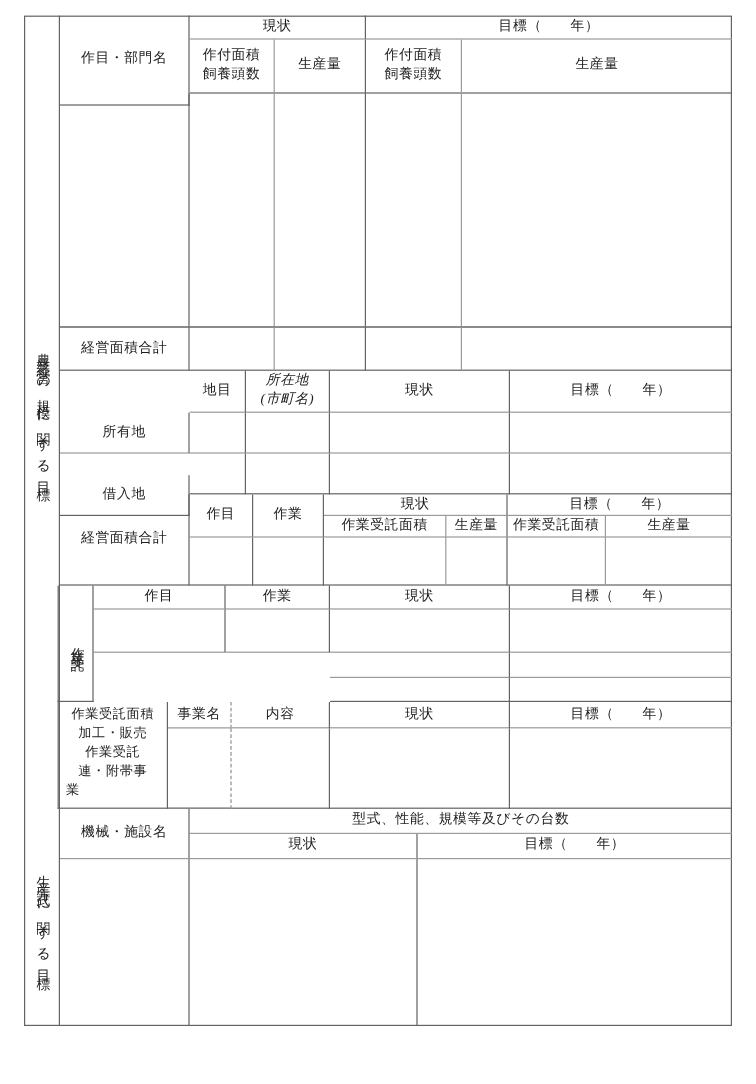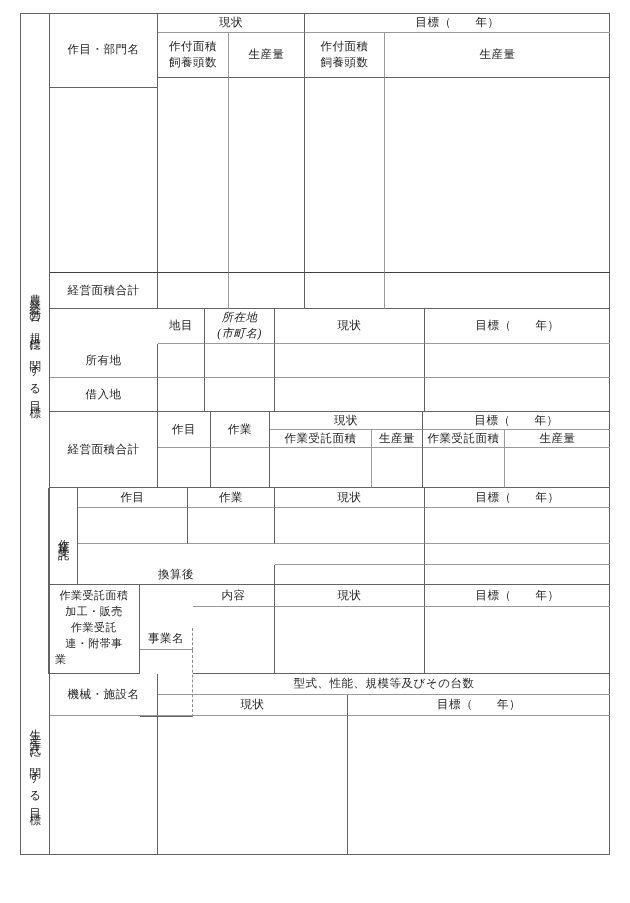--- a/index.html
+++ b/index.html
@@ -42,21 +42,21 @@
 
   
   .bt { border-top: 1px solid #404040; }
   .bb { border-bottom: 1px solid #636363; }
   .br { border-right: 1px solid #636363; }
   .bx { border: 1px solid #636363; }
 
   .thin-b { border-bottom: 1px solid #9a9a9a; }
   .thin-r { border-right: 1px solid #9a9a9a; }
 
-  .dotted-r { border-right: 1px dashed #8d8d8d; margin-top: 43px; }
+  .dotted-r { border-right: 1px dashed #8d8d8d; }
 
   
   .vtext {
     writing-mode: vertical-rl;
     text-orientation: upright;
     letter-spacing: 5px;
     font-size: 11.5px;
     line-height: 1;
   }
   .vtext.tight { letter-spacing: 3px; }
@@ -144,21 +144,21 @@
   </div>
 
   <div class="cell br thin-b" style="left:30px; top:331px; width:108px; height:34px;text-align:right;">
     <span>所有地</span>
   </div>
   <div class="cell br thin-b" style="left:138px; top:331px; width:47px; height:34px;"></div>
   <div class="cell br thin-b" style="left:185px; top:331px; width:70px; height:34px;"></div>
   <div class="cell br thin-b" style="left:255px; top:331px; width:150px; height:34px;"></div>
   <div class="cell thin-b" style="left:405px; top:331px; width:185px; height:34px;"></div>
 
-  <div class="cell br bb" style="left:30px; top:365px; width:108px; height:34px;">
+  <div class="cell br bb" style="left:30px; top:383px; width:108px; height:34px;">
     <span>借入地</span>
   </div>
   <div class="cell br bb" style="left:138px; top:365px; width:47px; height:34px;"></div>
   <div class="cell br bb" style="left:185px; top:365px; width:70px; height:34px;"></div>
   <div class="cell br bb" style="left:255px; top:365px; width:150px; height:34px;"></div>
   <div class="cell bb" style="left:405px; top:365px; width:185px; height:34px;"></div>
 
   <div class="cell br bb" style="left:30px; top:399px; width:108px; height:76px;">
     <span>経営面積合計</span>
   </div>
@@ -216,23 +216,20 @@
   </div>
 
   <div class="cell br thin-b" style="left:58px; top:495px; width:110px; height:36px;"></div>
   <div class="cell br thin-b" style="left:168px; top:495px; width:87px; height:36px;"></div>
   <div class="cell br thin-b" style="left:255px; top:495px; width:150px; height:36px;"></div>
   <div class="cell thin-b" style="left:405px; top:495px; width:185px; height:36px;"></div>
 
   <div class="cell br thin-b" style="left:255px; top:531px; width:150px; height:21px;"></div>
   <div class="cell thin-b" style="left:405px; top:531px; width:185px; height:21px;"></div>
 
-  <div class="cell br bb" style="left:58px; top:552px; width:197px; height:20px;">
-    <span>換算後</span>
-  </div>
   <div class="cell br bb" style="left:255px; top:552px; width:150px; height:20px;"></div>
   <div class="cell bb" style="left:405px; top:552px; width:185px; height:20px;"></div>
 
   <div class="cell br bb" style="left:28px; top:572px; width:92px; height:89px; border-left:1px solid #636363; display:block; padding:3px 4px 0 4px;">
     <span class="multi" style="font-size:11px; line-height:1.45;">
       <span>作業受託面積</span>
       <span>加工・販売</span>
       <span>作業受託</span>
       <span>連・附帯事</span>
       <span style="text-align:left; padding-left:2px;">業</span>

